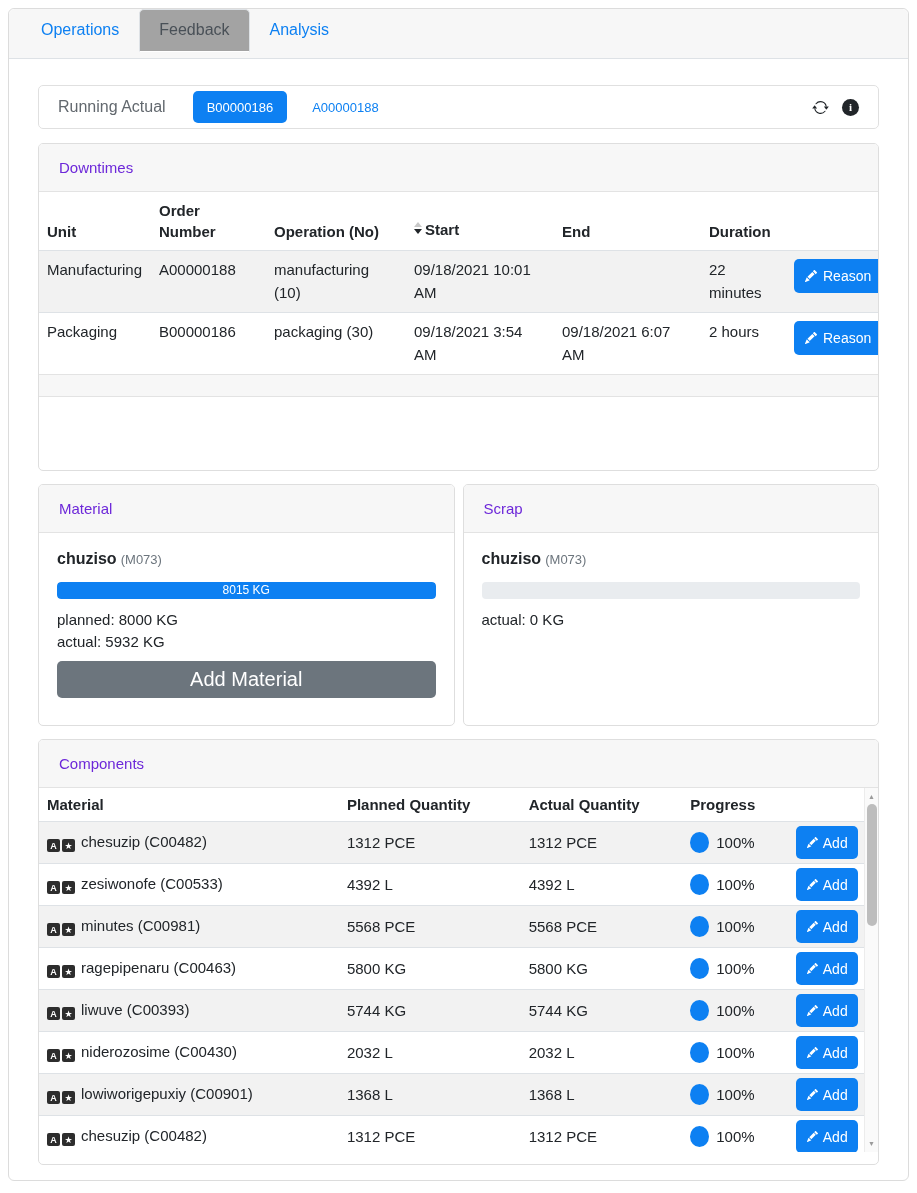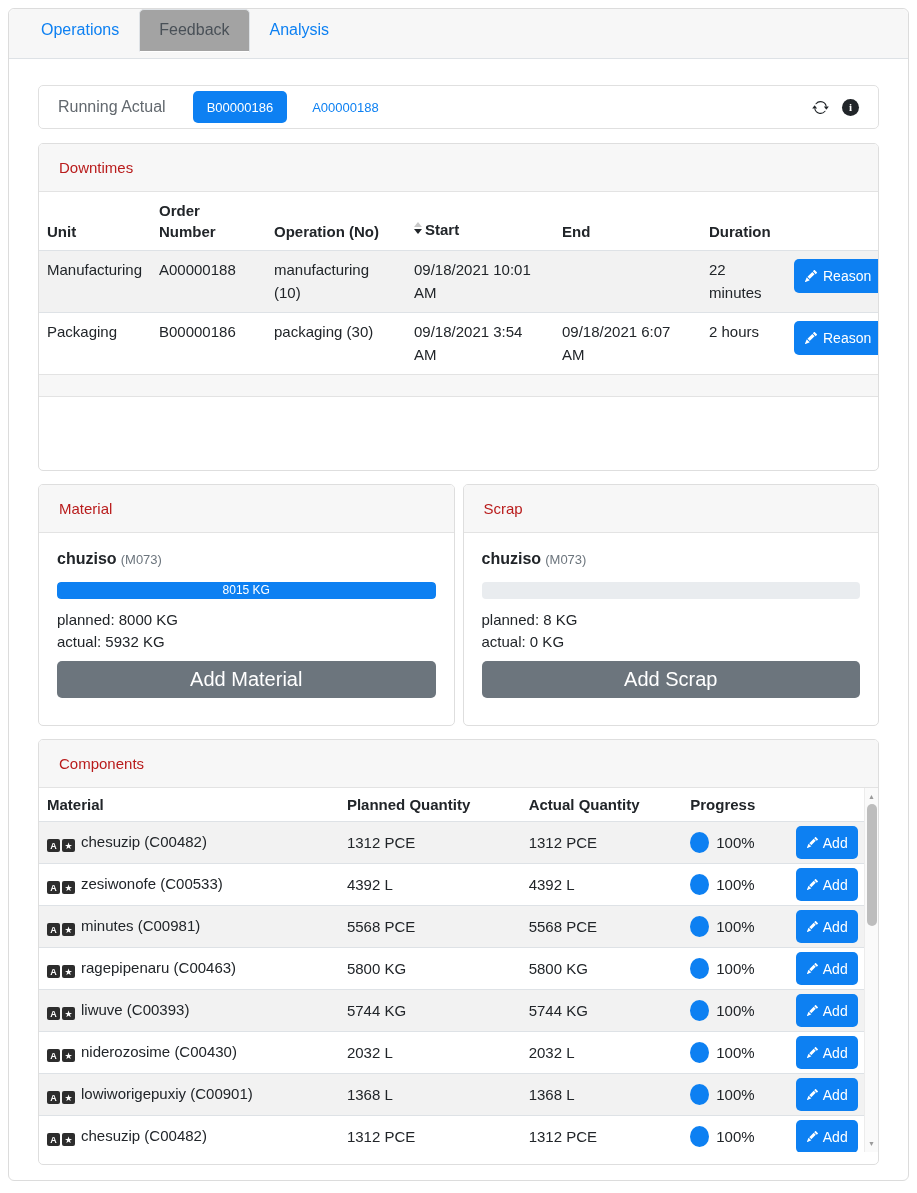--- a/index.html
+++ b/index.html
@@ -26,21 +26,21 @@
     padding:0 14px; height:32px; border:none; border-radius:5px; cursor:pointer; font-family:inherit; }
   .ro-link { margin-left:25px; color:var(--primary,#0d80f2); font-size:13px; text-decoration:none; }
   .ro-icons { margin-left:auto; display:flex; align-items:center; gap:13px; }
   .icon-btn { background:none; border:none; cursor:pointer; padding:0; display:flex; align-items:center; }
   .info-circle { width:17px; height:17px; border-radius:50%; background:var(--icon-dark,#212529); color:#fff;
     display:flex; align-items:center; justify-content:center; font:bold 11px "Liberation Serif",serif; }
 
   
   .panel { border:1px solid #dedede; border-radius:5px; margin-top:14px; background:#fff; overflow:hidden; }
   .panel-header { background:var(--panel-bg,#f7f7f7); border-bottom:1px solid #e3e3e3;
-    padding:15px 20px; font-size:15px; color:#b91c1c; }
+    padding:15px 20px; font-size:15px; color:#6d28d9; }
 
   
   .dt-table { width:100%; border-collapse:collapse; table-layout:fixed; font-size:15px; }
   .dt-table th { text-align:left; vertical-align:bottom; padding:8px; font-weight:bold; line-height:1.4; }
   .dt-table tbody td { padding:8px; border-top:1px solid var(--table-border,#dee2e6); vertical-align:top; line-height:1.5; }
   .dt-table tbody tr:nth-of-type(odd) { background:var(--stripe,#f2f2f2); }
   .sort { display:inline-flex; flex-direction:column; gap:2px; margin-right:3px; transform:translateY(-8px); }
   .tri-up { width:0; height:0; border-left:4px solid transparent; border-right:4px solid transparent; border-bottom:5px solid #c8c8c8; }
   .tri-down { width:0; height:0; border-left:4px solid transparent; border-right:4px solid transparent; border-top:5px solid #212529; }
   .btn-reason { background:var(--primary,#0d80f2); color:#fff; border:none; border-radius:5px;
@@ -209,23 +209,21 @@
       <div class="panel half">
         <div class="panel-header">Scrap</div>
         <div class="mat-body">
           <div>
             <span class="mat-name">chuziso</span>
             <span class="mat-code">(M073)</span>
           </div>
           <div class="bar">
             <div class="bar-fill" style="width: 0%;"></div>
           </div>
-          <div class="mat-line">planned: 8 KG</div>
           <div class="mat-line">actual: 0 KG</div>
-          <button class="btn-block">Add Scrap</button>
         </div>
       </div>
     </div>
 
     <div class="panel" style="margin-top:13px;">
       <div class="panel-header">Components</div>
       <div class="comp-viewport">
         <table class="comp-table">
           <colgroup>
             <col style="width:297px">

